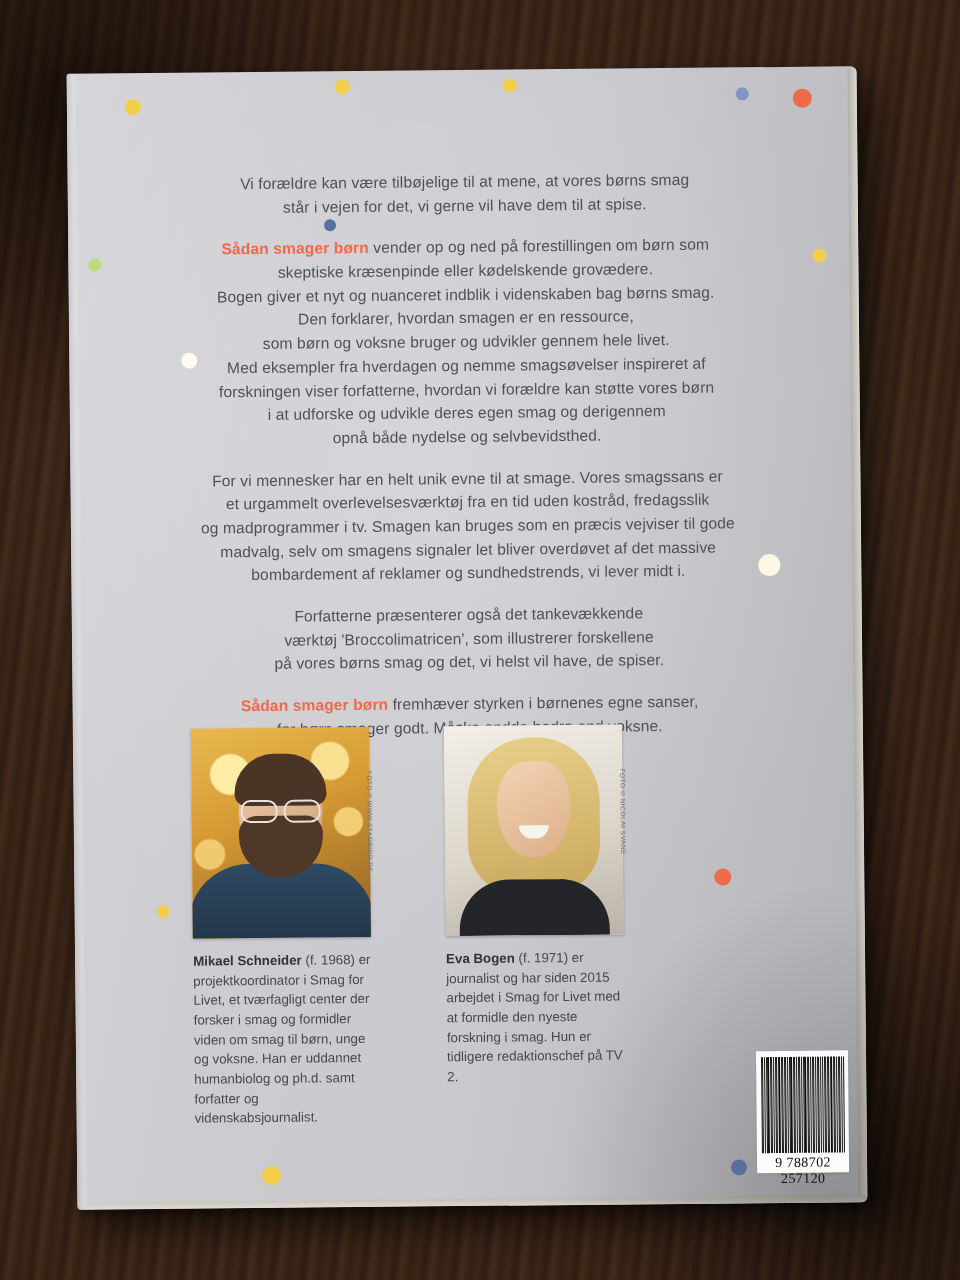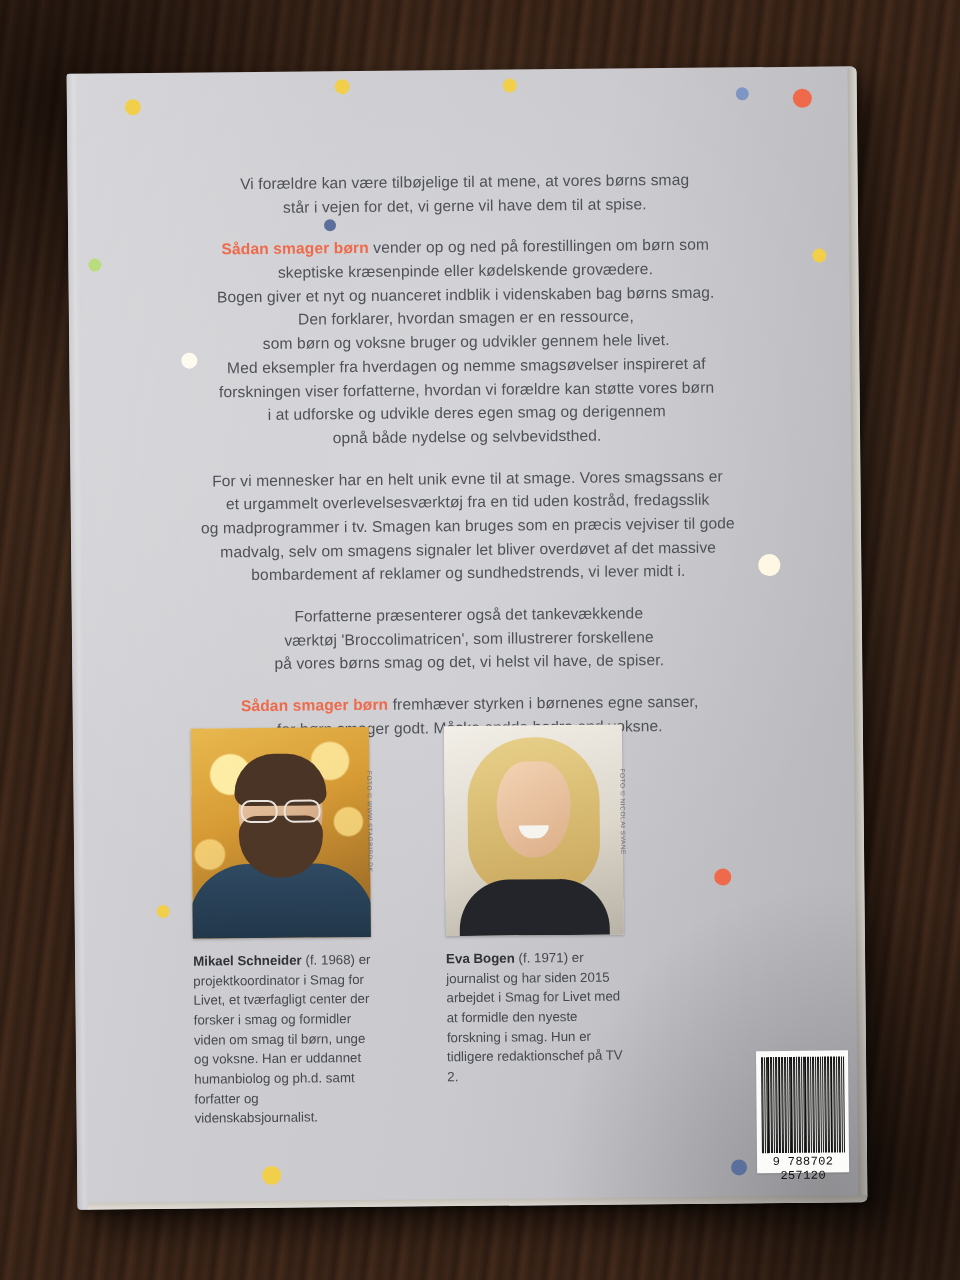--- a/index.html
+++ b/index.html
@@ -284,22 +284,22 @@
     box-shadow: 0 1px 2px rgba(0,0,0,0.15);
   }
   .bars {
     height: 96px;
     display: flex;
     align-items: stretch;
     gap: 1px;
   }
   .bars i { display: block; background: #111; }
   .barcode-num {
-    font-family: Liberation Mono, monospace;
-    font-size: 12px;
+    font-family: Liberation Serif, serif;
+    font-size: 14px;
     color: #111;
     text-align: center;
     letter-spacing: 0.4px;
     margin-top: 2px;
   }
 </style>
 </head>
 <body>
 
 <div id="scene">

